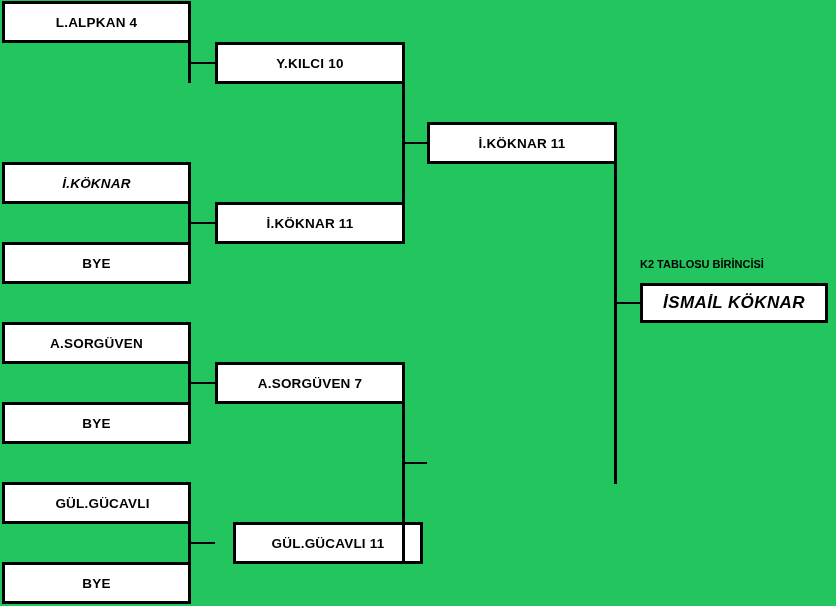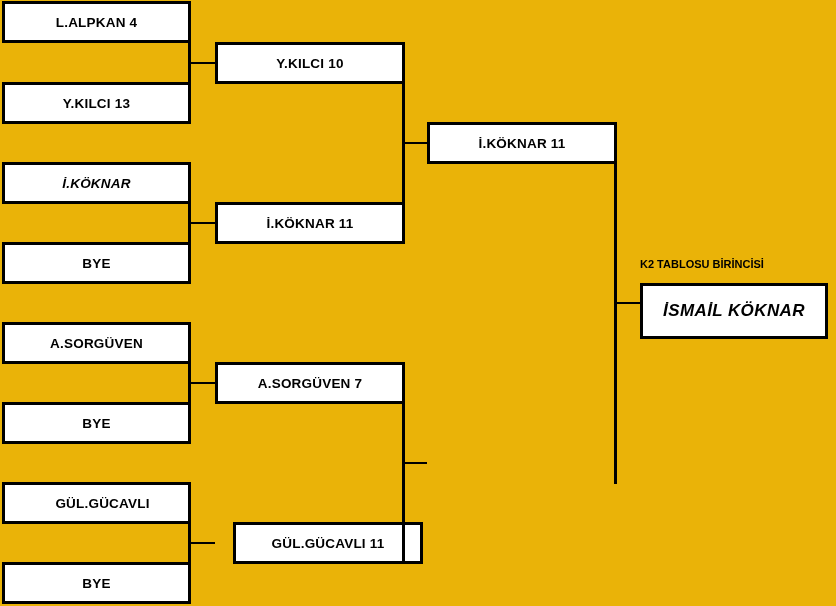--- a/index.html
+++ b/index.html
@@ -4,21 +4,21 @@
 <style>
   html, body {
     margin: 0;
     padding: 0;
     background: #ffffff;
   }
   #bracket-root {
     position: relative;
     width: 836px;
     height: 606px;
-    background: #eab308;
+    background: #22c55e;
     font-family: "Liberation Sans", sans-serif;
     overflow: hidden;
   }
   .box {
     position: absolute;
     box-sizing: border-box;
     border: 3px solid #000000;
     background: #ffffff;
     display: flex;
     align-items: center;
@@ -40,21 +40,21 @@
     height: 42px;
   }
   .box.r3 {
     left: 427px;
     width: 190px;
     height: 42px;
   }
   .box.champion {
     left: 640px;
     width: 188px;
-    height: 56px;
+    height: 40px;
     font-style: italic;
     font-size: 17px;
     letter-spacing: 0.4px;
   }
   .champion-label {
     position: absolute;
     left: 640px;
     top: 258px;
     width: 188px;
     text-align: left;
@@ -74,21 +74,20 @@
   .line.v {
     width: 3px;
   }
 </style>
 </head>
 <body>
 
 <div id="bracket-root">
 
   <div class="box r1" style="top:1px;">L.ALPKAN  4</div>
-  <div class="box r1" style="top:82px;">Y.KILCI  13</div>
   <div class="box r1" style="top:162px;font-style:italic;">İ.KÖKNAR</div>
   <div class="box r1" style="top:242px;">BYE</div>
   <div class="box r1" style="top:322px;">A.SORGÜVEN</div>
   <div class="box r1" style="top:402px;">BYE</div>
   <div class="box r1" style="top:482px;padding-left:12px;">GÜL.GÜCAVLI</div>
   <div class="box r1" style="top:562px;">BYE</div>
 
   <div class="box r2" style="top:42px;">Y.KILCI  10</div>
   <div class="box r2" style="top:202px;">İ.KÖKNAR  11</div>
   <div class="box r2" style="top:362px;">A.SORGÜVEN  7</div>

